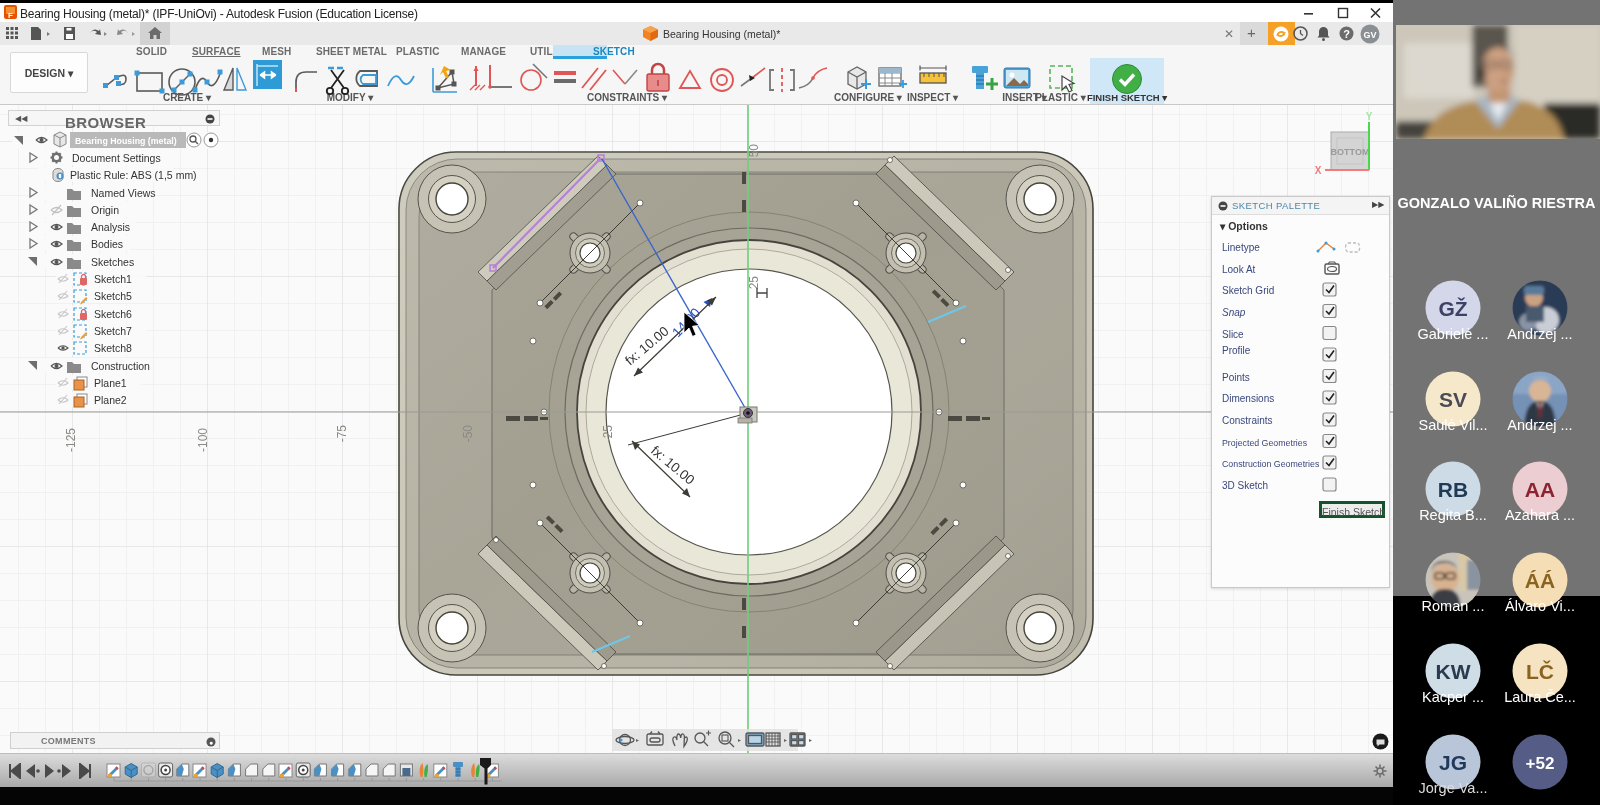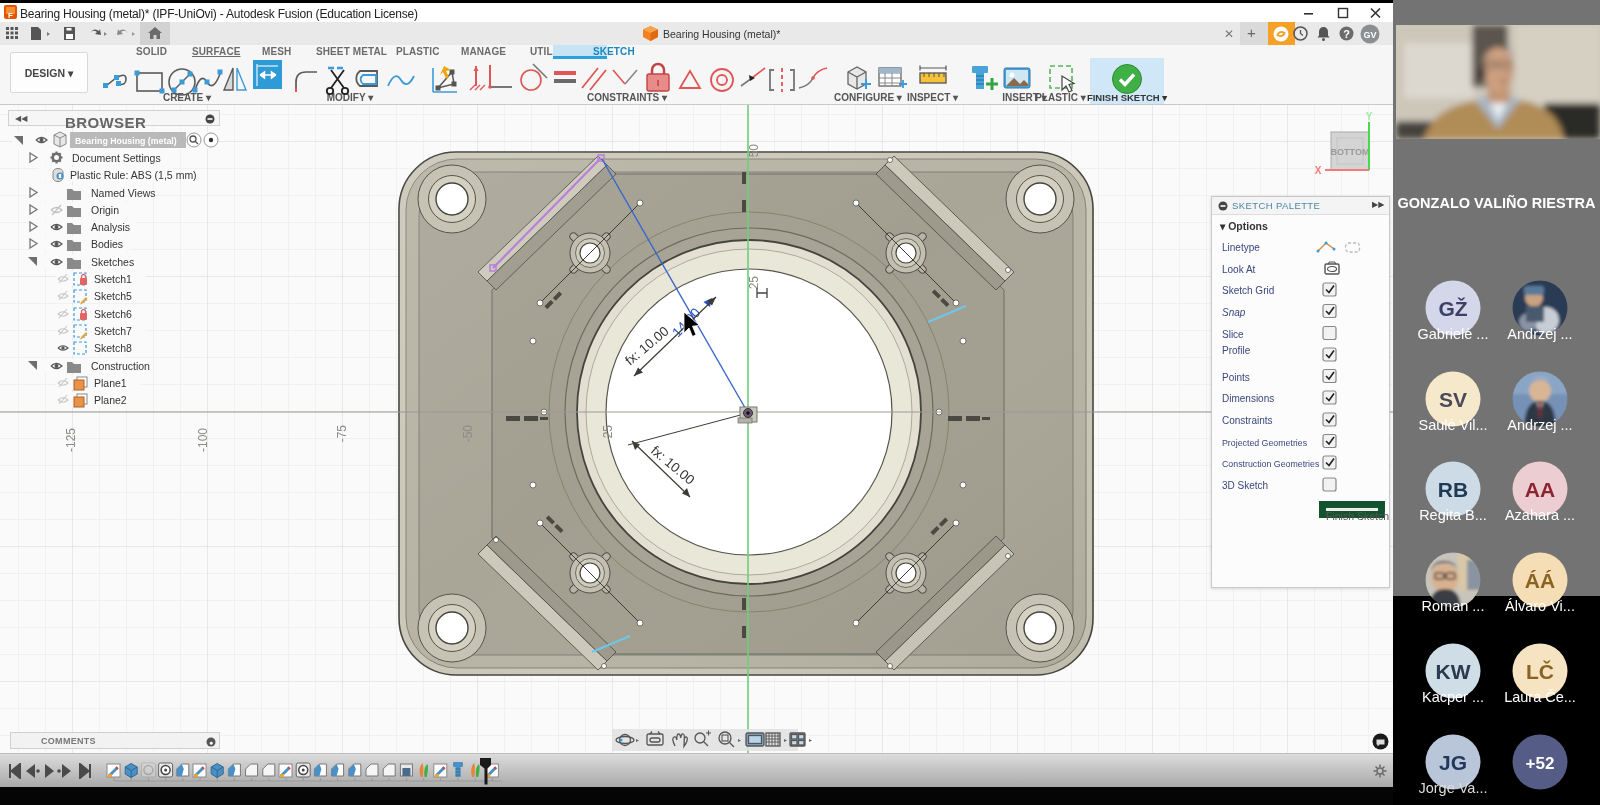--- a/index.html
+++ b/index.html
@@ -831,21 +831,21 @@
             </g>
           <g transform="translate(0,173)">
               <rect x="1" y="1" width="13" height="13" rx="2" fill="#f2f2f2" stroke="#888" stroke-width="1.2"></rect>
               <path d="M4 7.5 l3 3 5 -7" fill="none" stroke="#222" stroke-width="1.6"></path>
             </g>
           <g transform="translate(0,195)">
               <rect x="1" y="1" width="13" height="13" rx="2" fill="#f2f2f2" stroke="#888" stroke-width="1.2"></rect>
             </g>
         </g>
       </svg>
-      <div class="abs" style="left:107px;top:304px;width:66px;height:17px;background:#ededed;border:7px solid #14532d;font-size:10.5px;color:#555;text-align:center;line-height:16px;white-space:nowrap;">Finish Sketch</div>
+      <div class="abs" style="left:107px;top:304px;width:66px;height:17px;background:#ededed;border:3px solid #14532d;font-size:10.5px;color:#555;text-align:center;line-height:16px;white-space:nowrap;">Finish Sketch</div>
     </div>
 
     <div class="abs" style="left:10px;top:627px;width:210px;height:17px;background:#f2f2f2;border:1px solid #cfcfcf;">
       <div class="abs" style="left:30px;top:3px;font-size:9px;font-weight:bold;color:#777;letter-spacing:0.3px;">COMMENTS</div>
       <svg class="abs" style="left:195px;top:3.5px" width="10" height="10">
           <circle cx="5" cy="5" r="4.5" fill="#555"></circle>
           <text x="5" y="7.5" font-size="7" fill="#fff" text-anchor="middle">●</text>
         </svg>
     </div>
 

